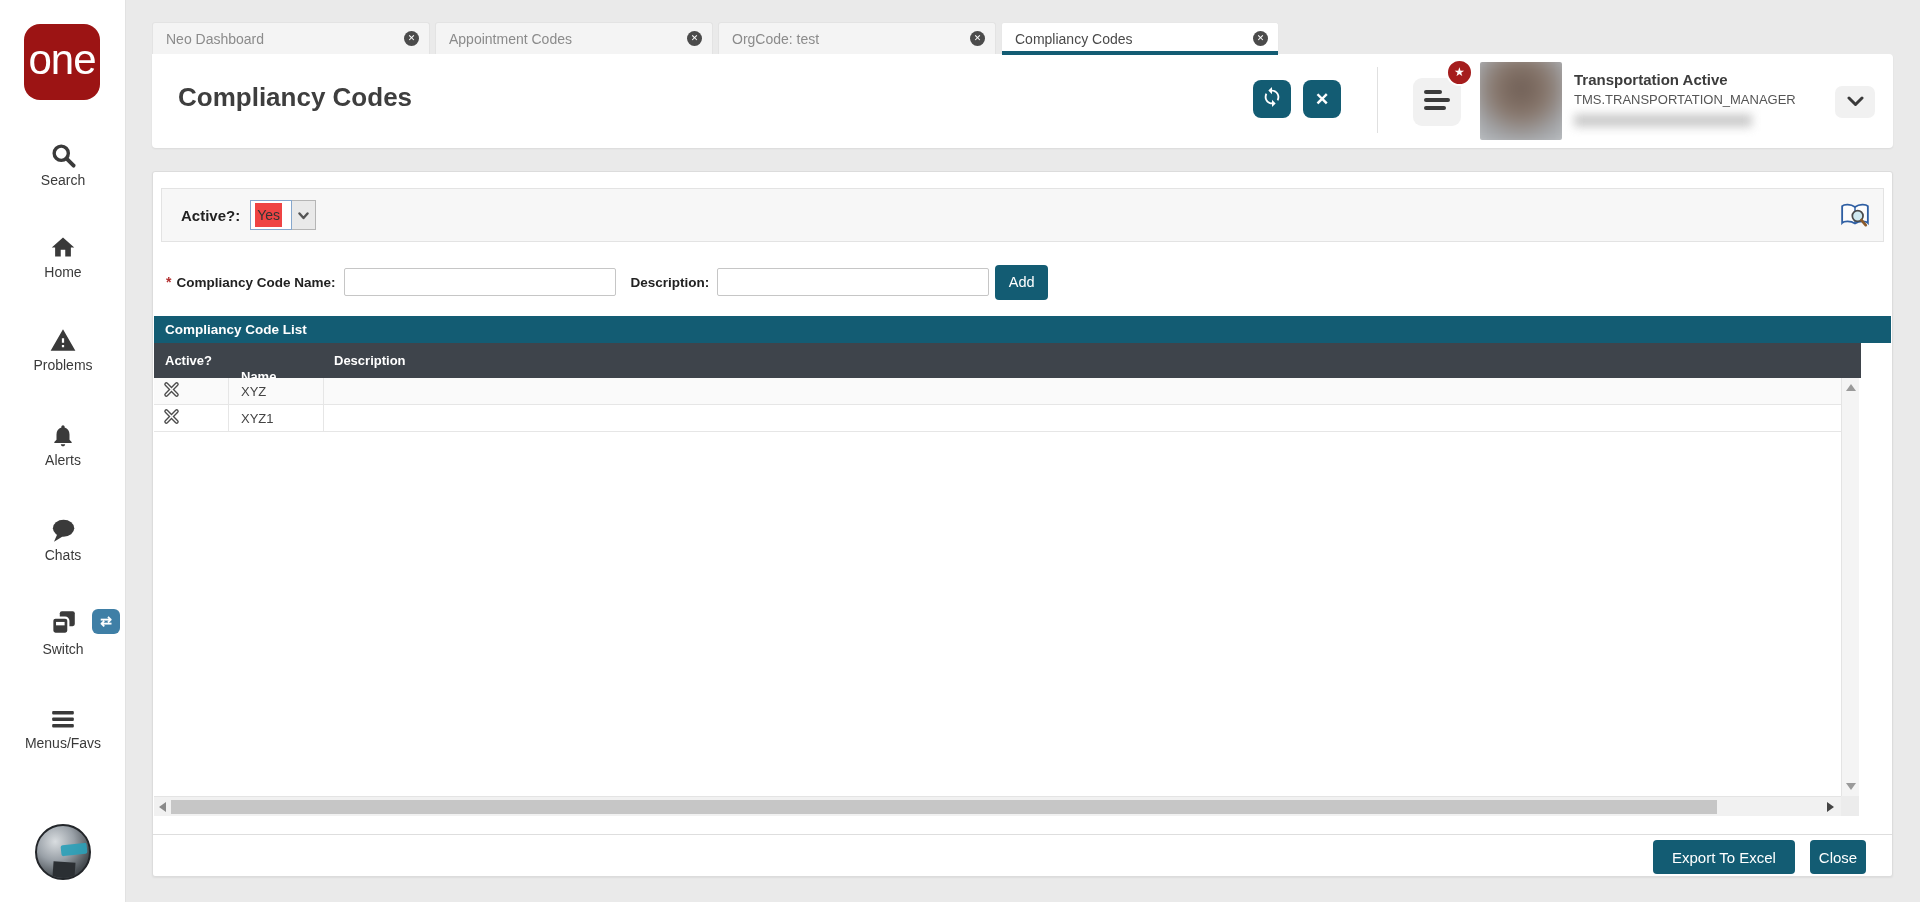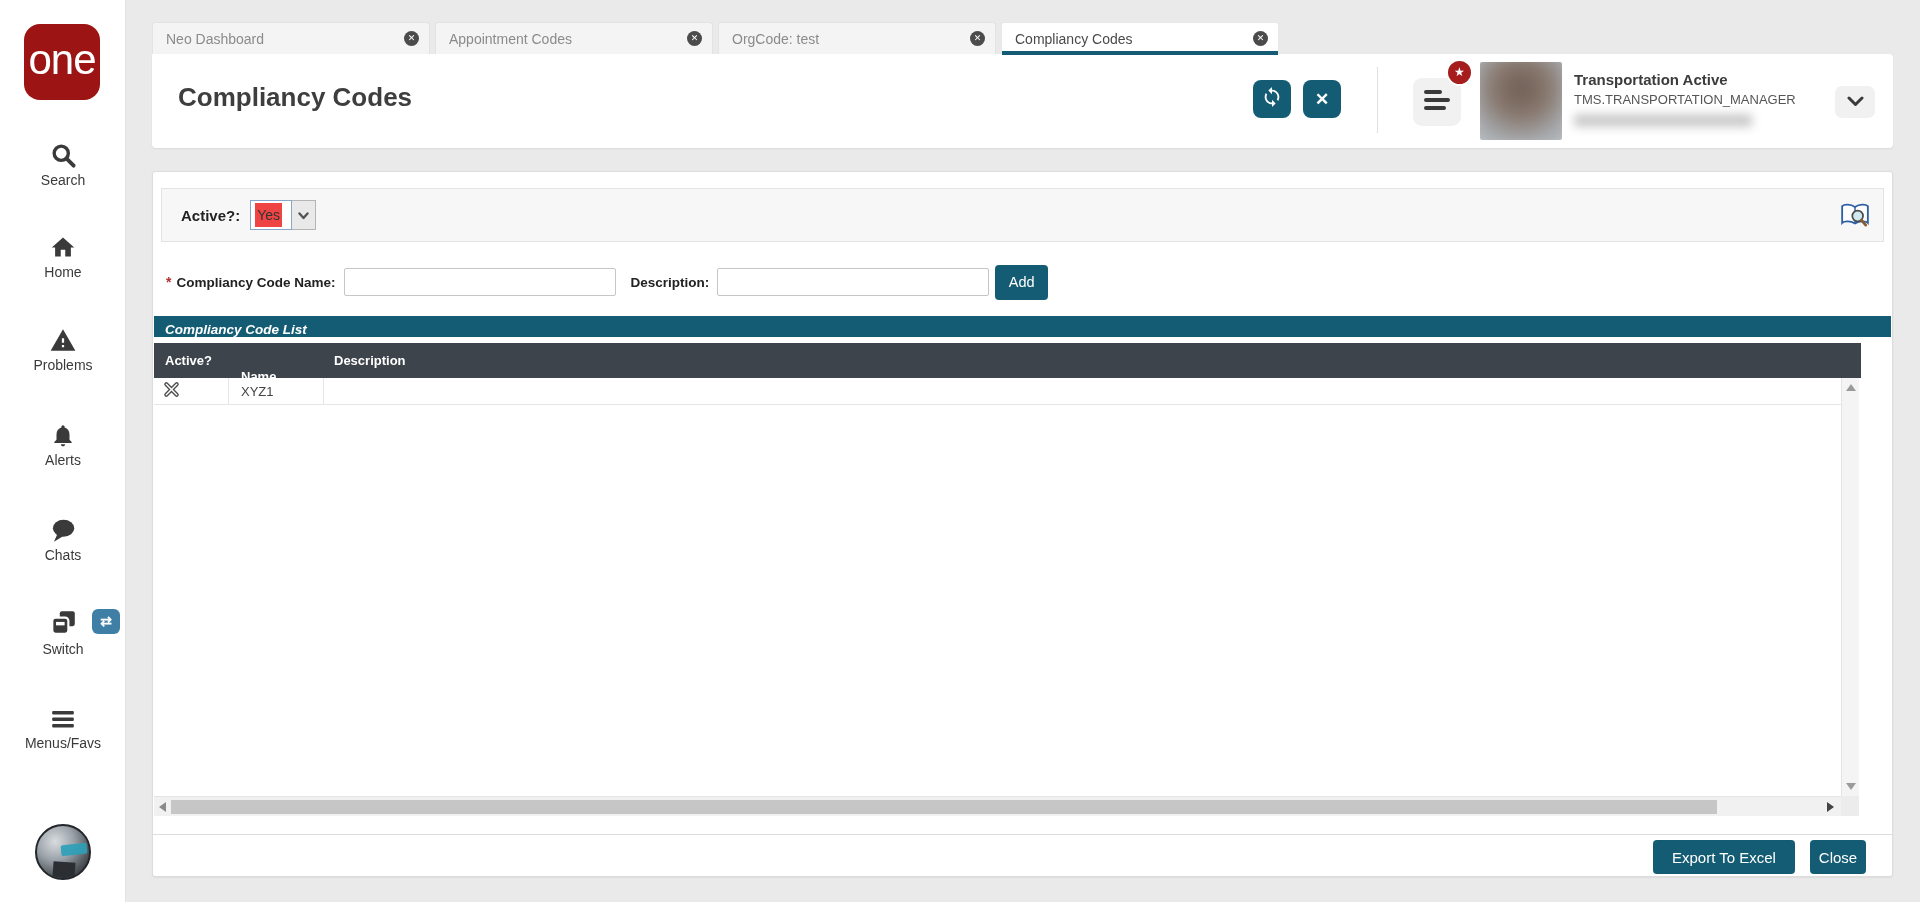--- a/index.html
+++ b/index.html
@@ -60,21 +60,21 @@
   .sel-arrow { width:24px; height:30px; background:#e9e9e9; border:1px solid #b5b5b5; border-left:none; display:flex; align-items:center; justify-content:center; }
   .book-btn { position:absolute; right:13px; top:13px; width:30px; height:28px; cursor:pointer; }
 
   .form-row { position:absolute; left:13px; top:92px; height:36px; display:flex; align-items:center; }
   .req { color:#b23030; font-weight:bold; font-size:14px; margin-right:5px; }
   .blabel { font-size:13.5px; font-weight:bold; color:#222; }
   .tinput { width:272px; height:28px; border:1px solid #c6c6c6; border-radius:2px; margin-left:8px; padding:0 6px; font-size:13px; font-family:"Liberation Sans",sans-serif; }
   .desc-label { margin-left:15px; }
   .btn-add { width:53px; height:35px; background:#135c73; color:#fff; border:none; border-radius:4px; font-size:14.5px; margin-left:6px; cursor:pointer; font-family:"Liberation Sans",sans-serif; }
 
-  .grid-title { position:absolute; left:1px; top:144px; width:1737px; height:21px; background:#135c73; color:#fff; font-size:13.5px; font-weight:bold; line-height:27px; padding-left:11px;font-style:italic; }
+  .grid-title { position:absolute; left:1px; top:144px; width:1737px; height:27px; background:#135c73; color:#fff; font-size:13.5px; font-weight:bold; line-height:27px; padding-left:11px; }
   .grid-head { position:absolute; left:1px; top:171px; width:1707px; height:35px; background:#3e444b; display:flex; align-items:center; color:#fff; font-size:13px; font-weight:bold; }
   .gh1 { width:75px; padding-left:11px; cursor:pointer; }
   .gh2 { width:95px; padding-left:12px; cursor:pointer;margin-top:32px; }
   .gh3 { flex:1; padding-left:10px; cursor:pointer; }
   .grid-body { position:absolute; left:1px; top:206px; width:1687px; }
   .grow { display:flex; height:27px; border-bottom:1px solid #e6e6e6; align-items:stretch; cursor:pointer; }
   .grow.alt { background:#fafafa; }
   .gc1 { width:75px; border-right:1px solid #e6e6e6; display:flex; align-items:center; padding-left:9px; }
   .gc2 { width:95px; border-right:1px solid #e6e6e6; display:flex; align-items:center; padding-left:12px; font-size:13px; color:#444; }
   .gc3 { flex:1; display:flex; align-items:center; padding-left:10px; font-size:13px; color:#444; }
@@ -253,20 +253,32 @@
 
   <div class="grid-title">Compliancy Code List</div>
 
   <div class="grid-head">
     <div class="gh1">Active?</div>
     <div class="gh2">Name</div>
     <div class="gh3">Description</div>
   </div>
 
   <div class="grid-body">
+    <div class="grow alt">
+      <div class="gc1">
+        <span><svg width="17" height="17" viewBox="0 0 18 18">
+              <line x1="3.5" y1="3.5" x2="14.5" y2="14.5" stroke="#4c4c4c" stroke-width="4.4" stroke-linecap="round"></line>
+              <line x1="14.5" y1="3.5" x2="3.5" y2="14.5" stroke="#4c4c4c" stroke-width="4.4" stroke-linecap="round"></line>
+              <line x1="3.5" y1="3.5" x2="14.5" y2="14.5" stroke="#fff" stroke-width="1.5" stroke-linecap="round"></line>
+              <line x1="14.5" y1="3.5" x2="3.5" y2="14.5" stroke="#fff" stroke-width="1.5" stroke-linecap="round"></line>
+            </svg></span>
+      </div>
+      <div class="gc2">XYZ</div>
+      <div class="gc3"></div>
+    </div>
     <div class="grow">
       <div class="gc1">
         <span><svg width="17" height="17" viewBox="0 0 18 18">
               <line x1="3.5" y1="3.5" x2="14.5" y2="14.5" stroke="#4c4c4c" stroke-width="4.4" stroke-linecap="round"></line>
               <line x1="14.5" y1="3.5" x2="3.5" y2="14.5" stroke="#4c4c4c" stroke-width="4.4" stroke-linecap="round"></line>
               <line x1="3.5" y1="3.5" x2="14.5" y2="14.5" stroke="#fff" stroke-width="1.5" stroke-linecap="round"></line>
               <line x1="14.5" y1="3.5" x2="3.5" y2="14.5" stroke="#fff" stroke-width="1.5" stroke-linecap="round"></line>
             </svg></span>
       </div>
       <div class="gc2">XYZ1</div>

